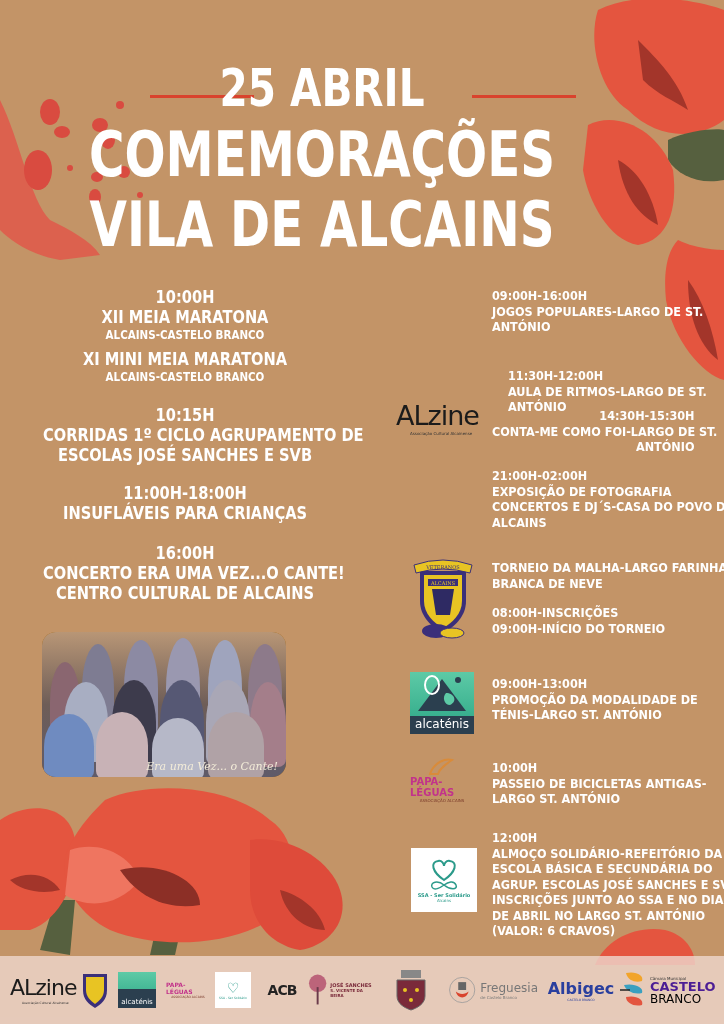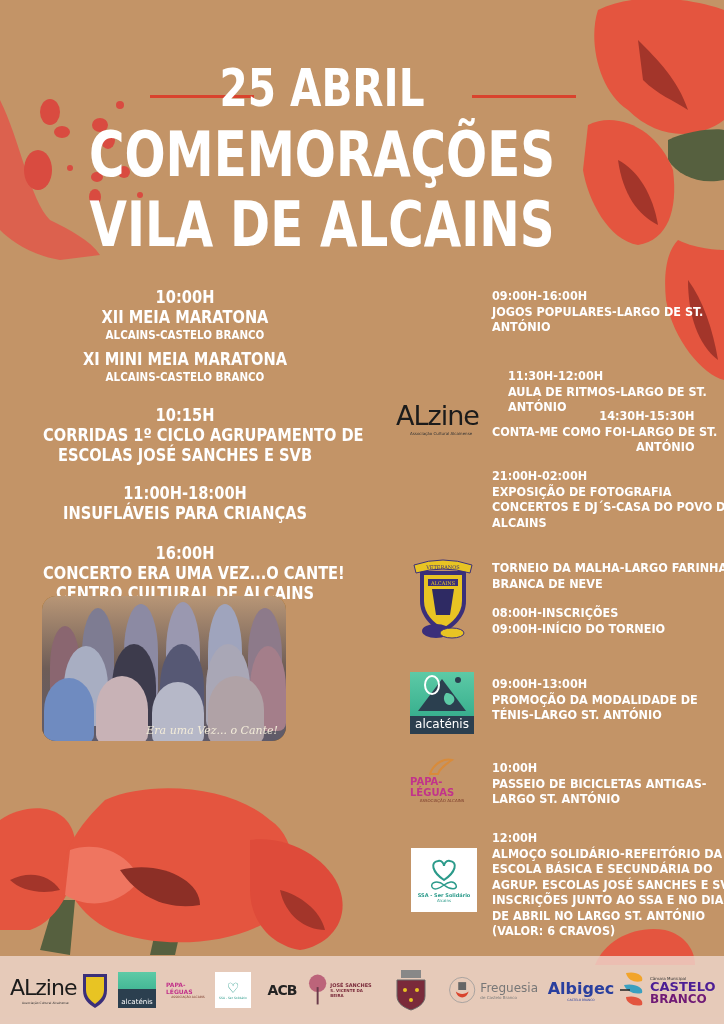--- a/index.html
+++ b/index.html
@@ -14,21 +14,21 @@
   .t2 { font-size:62px; margin-bottom:8px; }
   .t3 { font-size:62px; }
   .rule { position:absolute; top:95px; height:3px; background:#d9432d; }
 
   
   .left-col { position:absolute; left:20px; top:287px; width:330px; text-align:center; }
   .ev { margin-bottom:10px; }
   .ev-time, .ev-title { font-weight:bold; color:#fff; font-size:17px; line-height:20px; display:block; transform:scaleX(0.86); white-space:nowrap; }
   .ev-sub { font-weight:bold; color:#fff; font-size:12px; line-height:16px; display:block; transform:scaleX(0.86); white-space:nowrap; }
 
-  .photo { position:absolute; left:42px; top:596px; width:244px; height:145px; border-radius:14px; overflow:hidden; background:#a16207; }
+  .photo { position:absolute; left:42px; top:632px; width:244px; height:145px; border-radius:14px; overflow:hidden; background:#a16207; }
   .photo .person { position:absolute; border-radius:50% 50% 8px 8px; }
   .photo .caption { position:absolute; right:8px; bottom:4px; font-family:"DejaVu Serif", serif; font-style:italic; font-size:11px; color:#f3ecd9; }
 
   
   .r-block { position:absolute; left:492px; width:225px; color:#fff; font-weight:bold; font-size:12.5px; line-height:15.5px; }
   .r-block span { display:block; transform:scaleX(0.9); transform-origin:left top; white-space:nowrap; }
   .r-gap { height:14px; }
 
   .logo-box { position:absolute; display:flex; align-items:center; justify-content:center; }
 
@@ -296,17 +296,17 @@
     <div class="flogo" style="left:620px;width:100px;justify-content:flex-start;">
       <svg width="28" height="42" viewBox="0 0 28 42">
         <path d="M6 4 C16 2 24 6 22 12 C16 14 8 12 6 4 Z" fill="#f2a42a"></path>
         <path d="M4 16 C14 14 24 18 22 24 C14 26 6 22 4 16 Z" fill="#3aa0c0"></path>
         <path d="M6 28 C16 26 24 30 22 36 C14 38 6 34 6 28 Z" fill="#e3553f"></path>
         <line x1="0" y1="21" x2="10" y2="21" stroke="#222" stroke-width="1.5"></line>
       </svg>
       <div style="display:flex;flex-direction:column;margin-left:2px;">
         <span style="font-size:4px;color:#333;">Câmara Municipal</span>
         <span style="font-size:13px;font-weight:bold;color:#4c1d95;line-height:12px;">CASTELO</span>
-        <span style="font-size:12px;font-weight:bold;color:#701a75;line-height:12px;">BRANCO</span>
+        <span style="font-size:12px;font-weight:normal;color:#000000;line-height:12px;">BRANCO</span>
       </div>
     </div>
   </div>
 </div>
 
 </body></html>

